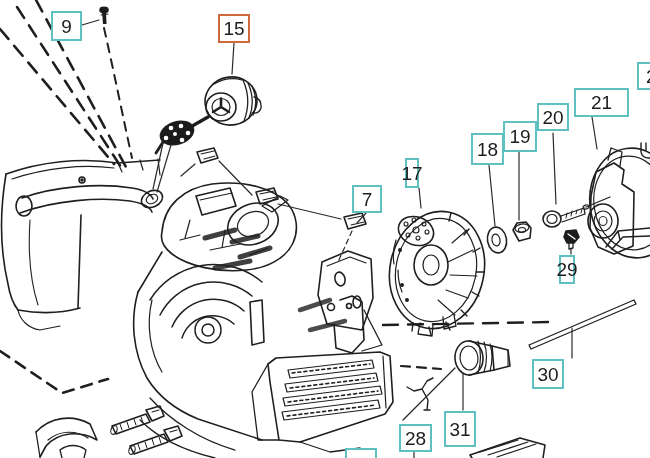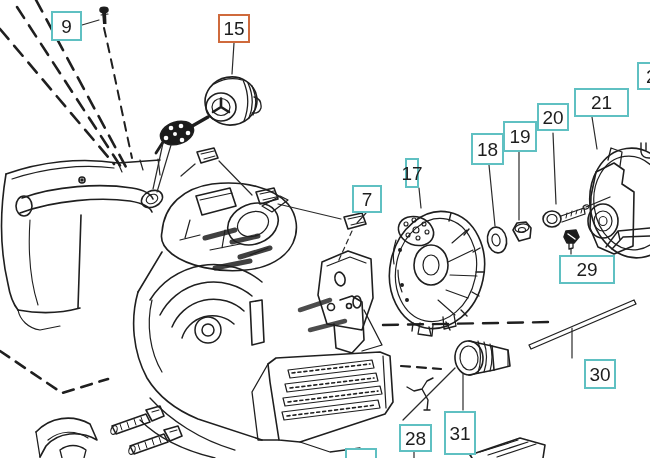--- a/index.html
+++ b/index.html
@@ -309,29 +309,29 @@
   </div>
 
   <div class="callout" style="left:574px;top:88px;width:55px;height:29px">
     <span>21</span>
   </div>
 
   <div class="callout partial-right" style="left:637px;top:62px;width:30px;height:28px">
     <span>2</span>
   </div>
 
-  <div class="callout" style="left:559px;top:255px;width:56px;height:29px">
+  <div class="callout" style="left:559px;top:255px;width:16px;height:29px">
     <span>29</span>
   </div>
 
-  <div class="callout" style="left:584px;top:359px;width:32px;height:30px">
+  <div class="callout" style="left:532px;top:359px;width:32px;height:30px">
     <span>30</span>
   </div>
 
-  <div class="callout" style="left:444px;top:411px;width:32px;height:44px">
+  <div class="callout" style="left:444px;top:411px;width:32px;height:36px">
     <span>31</span>
   </div>
 
   <div class="callout" style="left:399px;top:424px;width:33px;height:28px">
     <span>28</span>
   </div>
 
   <div class="callout partial-bottom" style="left:345px;top:448px;width:32px;height:24px">
     <span></span>
   </div>

